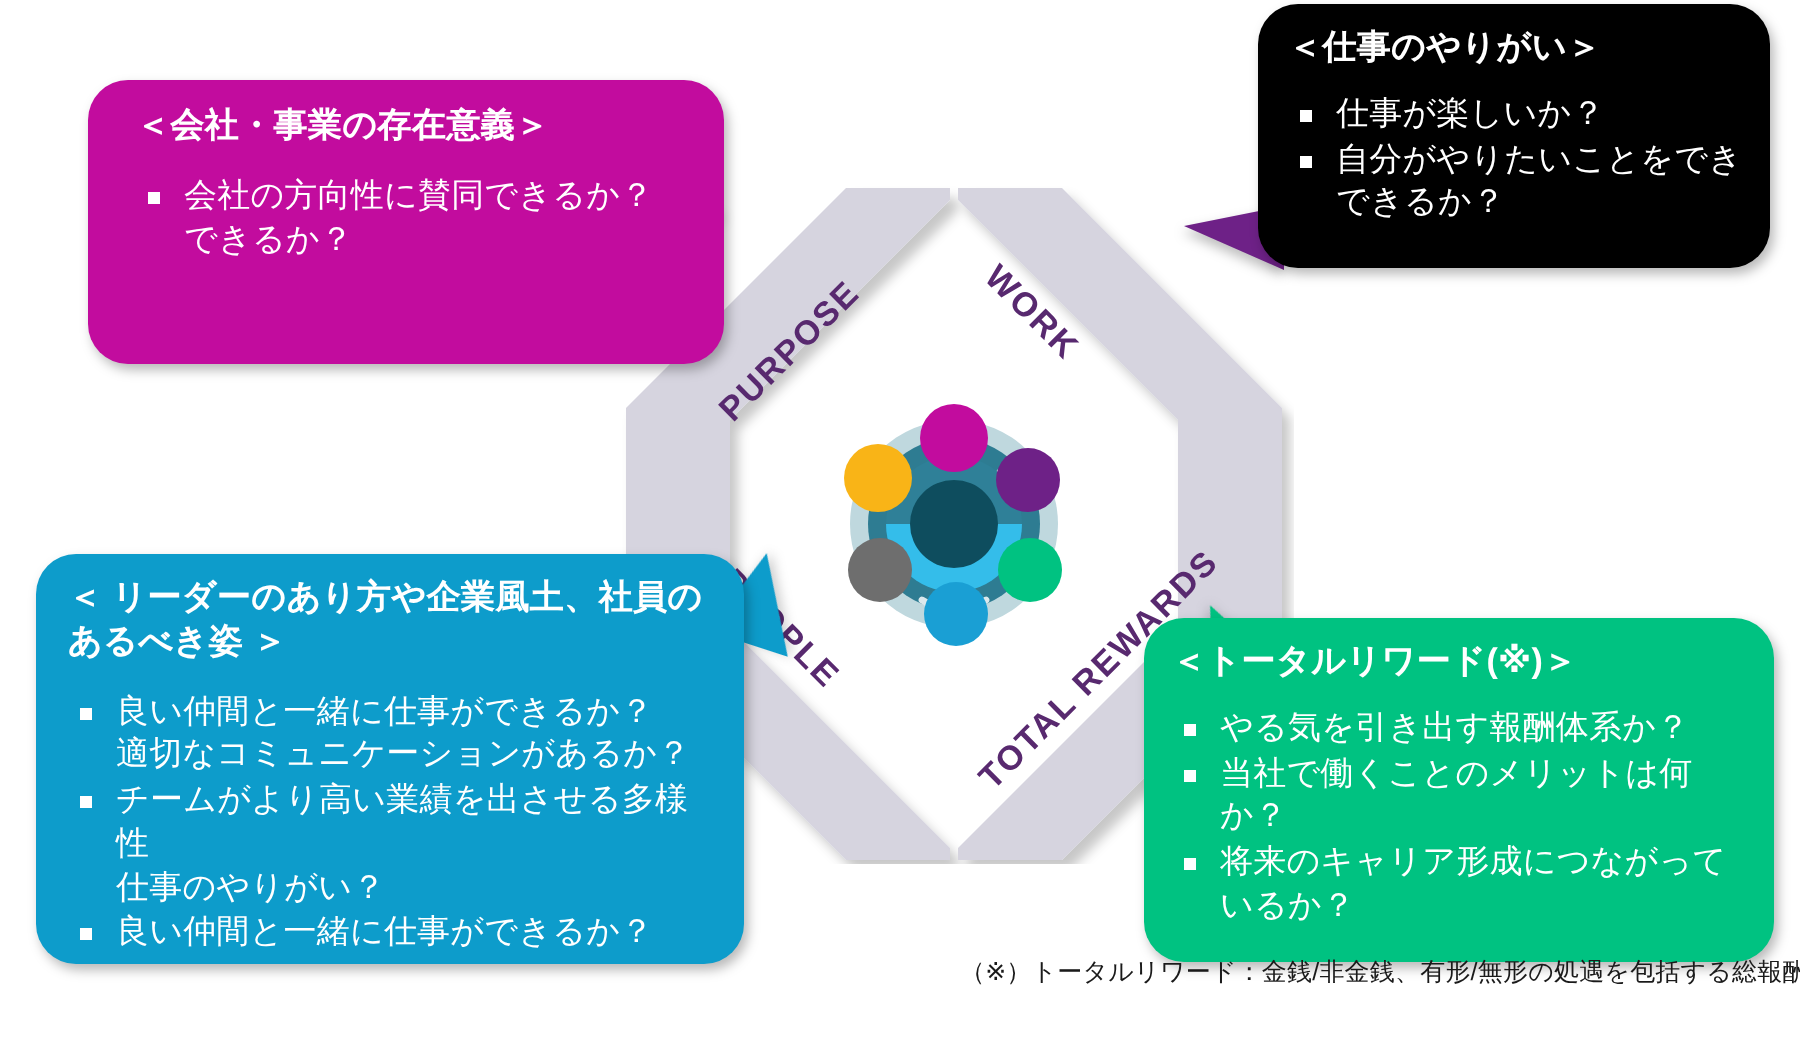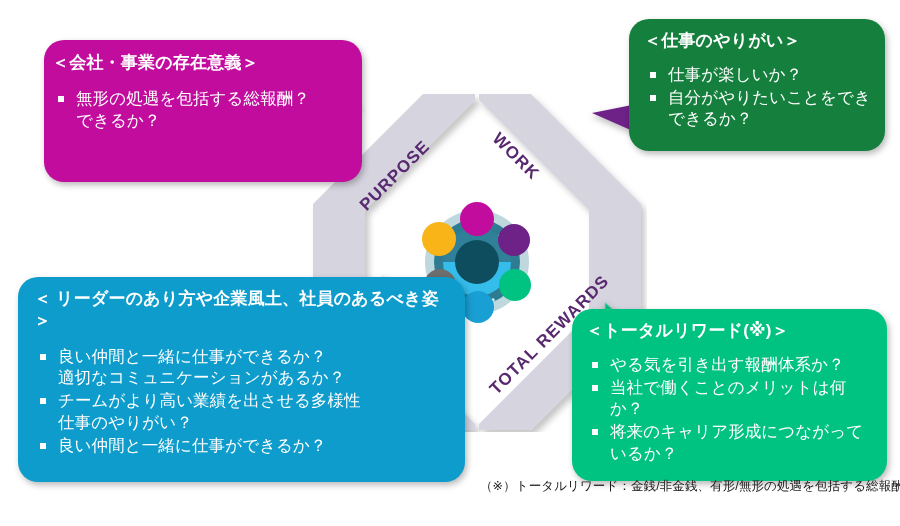--- a/index.html
+++ b/index.html
@@ -116,51 +116,51 @@
   .tail {
     position: absolute;
     width: 0; height: 0;
   }
 
   
   #callout-purpose {
     left: 44px; top: 40px;
     width: 318px; height: 142px;
     background: #C20C9E;
-    padding: 12px 14px 0 8px;
+    padding: 12px 14px 0 24px;
   }
   #callout-purpose .c-title { margin-bottom: 14px; }
   #tail-purpose {
     left: 305px; top: 92px;
     border-top: 14px solid transparent;
     border-bottom: 26px solid transparent;
     border-left: 56px solid #C20C9E;
     filter: drop-shadow(2px 3px 3px rgba(0,0,0,0.28));
   }
 
   
   #callout-work {
-    left: 629px; top: 19px;
+    left: 629px; top: 2px;
     width: 256px; height: 132px;
-    background: #15803d;
+    background: #000000;
     padding: 11px 12px 0 15px;
   }
   #callout-work .c-title { margin-bottom: 12px; }
   #tail-work {
     left: 592px; top: 103px;
     border-top: 10px solid transparent;
     border-bottom: 22px solid transparent;
     border-right: 50px solid #6E2187;
     filter: drop-shadow(-1px 3px 3px rgba(0,0,0,0.25));
   }
 
   
   #callout-people {
     left: 18px; top: 277px;
-    width: 447px; height: 205px;
+    width: 354px; height: 205px;
     background: #0D9CCB;
     padding: 11px 12px 0 16px;
   }
   #callout-people .c-title { margin-bottom: 14px; }
   #tail-people {
     left: 360px; top: 277px;
     border-left: 16px solid transparent;
     border-right: 26px solid transparent;
     border-bottom: 46px solid #0D9CCB;
     transform: rotate(18deg);
@@ -256,21 +256,21 @@
         <circle cx="33" cy="93" r="16" fill="#6E6E6E"></circle>
         <circle cx="32" cy="47" r="17" fill="#F9B417"></circle>
       </svg>
     </div>
   </div>
 
   <div class="tail" id="tail-purpose"></div>
   <div class="callout" id="callout-purpose">
     <p class="c-title">＜会社・事業の存在意義＞</p>
     <ul>
-      <li class="has-marker">無形の処遇を包括する総報酬？</li>
+      <li class="has-marker">会社の方向性に賛同できるか？</li>
       <li class="no-marker">できるか？</li>
     </ul>
   </div>
 
   <div class="tail" id="tail-work"></div>
   <div class="callout" id="callout-work">
     <p class="c-title">＜仕事のやりがい＞</p>
     <ul>
       <li class="has-marker">仕事が楽しいか？</li>
       <li class="has-marker">自分がやりたいことをでき</li>

